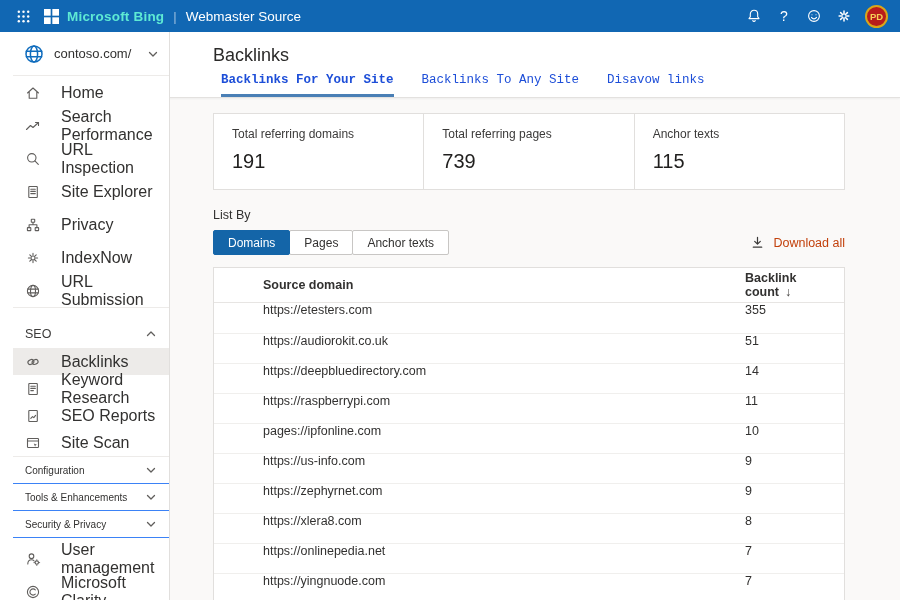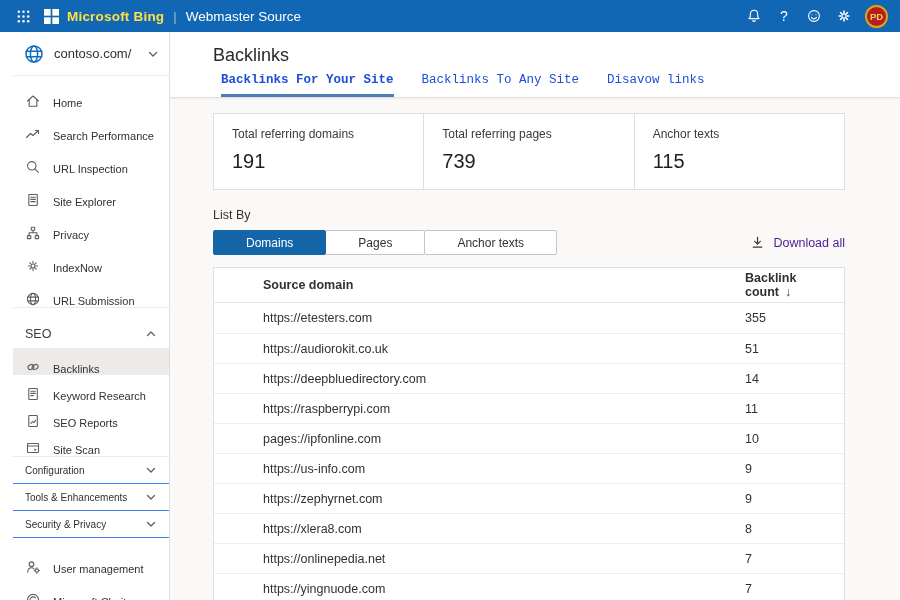--- a/index.html
+++ b/index.html
@@ -5,38 +5,38 @@
   * { margin:0; padding:0; box-sizing:border-box; }
   html,body { width:900px; height:600px; overflow:hidden; background:#fff;
     font-family:"Liberation Sans","DejaVu Sans",sans-serif; color:#323130; }
   .app { position:relative; width:900px; height:600px; }
 
   
   .topbar { position:absolute; top:0; left:0; width:900px; height:32px;
     background:#1167b3; display:flex; align-items:center; padding:0 8px; z-index:30; }
   .waffle-btn { width:30px; height:32px; display:flex; align-items:center; justify-content:center; cursor:pointer; }
   .ms-logo { margin-left:6px; display:flex; align-items:center; }
-  .brand-text { color:#fde047; font-size:13.5px; font-weight:700; margin-left:8px; letter-spacing:.2px; }
+  .brand-text { color:#5eead4; font-size:13.5px; font-weight:700; margin-left:8px; letter-spacing:.2px; }
   .brand-sep { color:rgba(255,255,255,.55); margin:0 9px; font-size:13px; }
   .product-text { color:#fff; font-size:13.5px; font-weight:400; }
   .topbar-right { margin-left:auto; display:flex; align-items:center; gap:0; }
   .top-icon-btn { width:30px; height:32px; display:flex; align-items:center; justify-content:center; cursor:pointer; }
   .help-glyph { color:#fff; font-size:14px; font-weight:400; }
   .avatar { width:23px; height:23px; border-radius:50%; background:#b91c1c; border:2px solid #d9a61a;
     color:#f4cf57; font-size:9.5px; font-weight:700; display:flex; align-items:center; justify-content:center;
     margin:0 4px 0 6px; cursor:pointer; }
 
   
   .sidebar { position:absolute; top:32px; left:13px; width:157px; height:568px; background:#fff;
     border-right:1px solid #e1dfdd; z-index:20; }
   .site-selector { height:44px; display:flex; align-items:center; padding:0 10px;
     border-bottom:1px solid #edebe9; cursor:pointer; }
   .site-selector .label { font-size:13px; margin-left:9px; flex:1; }
-  .nav-item { height:33px; display:flex; align-items:flex-end; padding:0 12px; gap:12px;
-    font-size:11px; cursor:pointer; }
+  .nav-item { height:33px; display:flex; align-items:center; padding:0 12px; gap:20px;
+    font-size:16px; cursor:pointer; }
   .nav-item .ic { width:16px; height:16px; flex-shrink:0; display:flex; align-items:center; justify-content:center; }
   .section-divider { border-top:1px solid #edebe9; }
   .section-header { height:28px; display:flex; align-items:center; justify-content:space-between;
     padding:0 12px; font-size:12.5px; color:#3b3a39; cursor:pointer;margin-top:12px; }
   .sub-item { height:27px; }
   .sub-item.selected { background:#edebe9; }
   .collapsed-section { height:27px; display:flex; align-items:center; justify-content:space-between;
     padding:0 12px; font-size:10px; border-bottom:1px solid #3b82f6; cursor:pointer; }
   svg.icon { stroke:#605e5c; fill:none; stroke-width:1.1; stroke-linecap:round; stroke-linejoin:round; }
   svg.chev { stroke:#605e5c; fill:none; stroke-width:1.3; stroke-linecap:round; stroke-linejoin:round; }
@@ -55,30 +55,30 @@
   .stats-card { width:632px; height:77px; background:#fff; border:1px solid #e1dfdd; display:flex; }
   .stat-cell { flex:1; padding:13px 18px; }
   .stat-cell + .stat-cell { border-left:1px solid #e1dfdd; }
   .stat-label { font-size:12px; color:#3b3a39; }
   .stat-value { font-size:20px; color:#201f1e; margin-top:9px; }
 
   .list-by-label { margin-top:18px; font-size:12.5px; color:#323130; }
 
   .controls-row { width:632px; margin-top:8px; display:flex; align-items:center; justify-content:space-between; }
   .segmented { display:flex; }
-  .seg-btn { height:25px; padding:0 32px; font-size:12px; background:#fff; border:1px solid #c8c6c4;
+  .seg-btn { height:25px; padding:0 14px; font-size:12px; background:#fff; border:1px solid #c8c6c4;
     border-radius:2px; color:#323130; display:flex; align-items:center; cursor:pointer; }
   .seg-btn + .seg-btn { margin-left:-1px; }
   .seg-btn.active { background:#1465a8; border-color:#1465a8; color:#fff; z-index:1; }
-  .download-btn { display:flex; align-items:center; gap:8px; font-size:12.5px; color:#4c1d95; cursor:pointer;justify-content:space-between; }
+  .download-btn { display:flex; align-items:center; gap:8px; font-size:12.5px; color:#c2410c; cursor:pointer;justify-content:space-between; }
 
   .table-card { width:632px; margin-top:12px; background:#fff; border:1px solid #e1dfdd; border-bottom:none; }
   .t-header { display:flex; align-items:center; height:35px; font-size:12.5px; font-weight:700;
     border-bottom:1px solid #e7e5e3; }
-  .t-row { display:flex; align-items:center; height:30px; font-size:12.5px; }
+  .t-row { display:flex; height:30px; font-size:12.5px; }
   .t-row + .t-row { border-top:1px solid #f0efed; }
   .col-domain { flex:1; padding-left:49px; }
   .col-count { width:99px; flex-shrink:0; }
   .sort-ind { font-weight:400; margin-left:6px; color:#484644; }
 </style>
 </head>
 <body>
 
 <div class="app">
 

